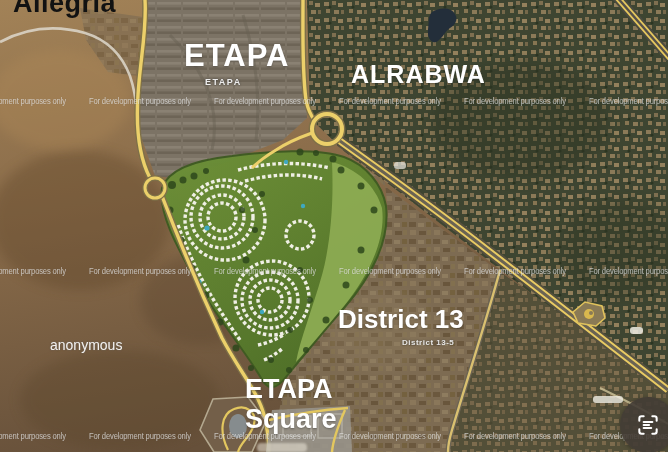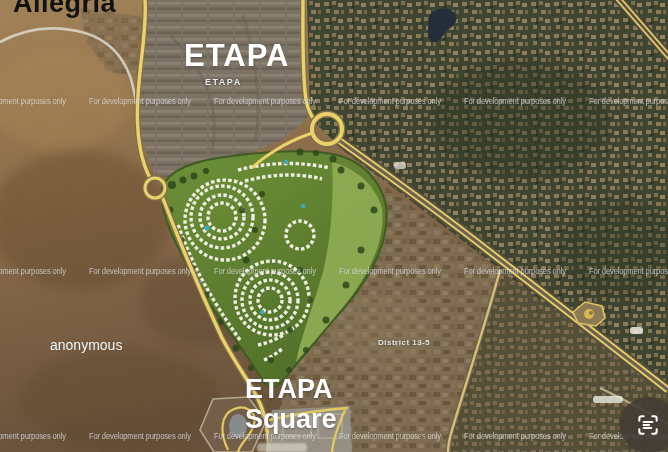--- a/index.html
+++ b/index.html
@@ -16,21 +16,21 @@
     font-size:9.5px;letter-spacing:-.2px;transform:scaleX(.8);transform-origin:left top;
     text-shadow:0 0 1px rgba(90,90,90,.35);
   }
   
   .lbl{position:absolute;z-index:4;white-space:nowrap;font-weight:bold;}
   .lbl-allegria{left:13px;top:-12px;font-size:27px;color:#121212;letter-spacing:.5px;}
   .lbl-etapa{left:184px;top:38px;font-size:31px;color:#fff;text-shadow:0 1px 2px rgba(40,40,40,.35);letter-spacing:1px;}
   .lbl-etapa-small{left:205px;top:77px;font-size:9px;color:rgba(255,255,255,.9);letter-spacing:1.5px;text-shadow:0 0 2px #3a3a3a;filter:blur(.3px);}
   .lbl-alrabwa{left:351px;top:60px;font-size:25px;color:#fff;text-shadow:0 1px 2px rgba(30,30,30,.4);letter-spacing:1px;}
   .lbl-district{left:338px;top:304px;font-size:26px;color:#fff;text-shadow:0 1px 2px rgba(40,40,40,.4);}
-  .lbl-district-sub{left:378px;top:338px;font-size:8px;color:rgba(255,255,255,.85);letter-spacing:.5px;text-shadow:0 0 2px #444;filter:blur(.5px);text-align:center;}
+  .lbl-district-sub{left:402px;top:338px;font-size:8px;color:rgba(255,255,255,.85);letter-spacing:.5px;text-shadow:0 0 2px #444;filter:blur(.5px);text-align:center;}
   .lbl-anon{left:50px;top:337px;font-size:14px;font-weight:normal;color:#fff;
     text-shadow:0 0 2px #6e6050,0 0 2px #6e6050,0 0 1px #6e6050;opacity:.92;}
   .lbl-square{left:245px;top:374px;font-size:27px;color:#fff;line-height:30px;text-shadow:0 1px 2px rgba(40,40,40,.4);}
   .blur-pill{position:absolute;left:257px;top:443px;width:50px;height:9px;z-index:4;
     background:rgba(235,230,215,.55);border-radius:4px;filter:blur(1px);}
   
   .lens-btn{
     position:absolute;left:620px;top:397px;width:56px;height:56px;border-radius:50%;
     background:rgba(66,60,53,.9);z-index:5;display:flex;align-items:center;justify-content:center;
     box-shadow:0 1px 4px rgba(0,0,0,.3);
@@ -251,20 +251,22 @@
       <div class="wm" style="left: 89px; top: 430px;">For development purposes only</div>
       <div class="wm" style="left: 214px; top: 430px;">For development purposes only</div>
       <div class="wm" style="left: 339px; top: 430px;">For development purposes only</div>
       <div class="wm" style="left: 464px; top: 430px;">For development purposes only</div>
       <div class="wm" style="left: 589px; top: 430px;">For development purposes only</div>
     </div>
 
   <div class="lbl lbl-allegria">Allegria</div>
   <div class="lbl lbl-etapa">ETAPA</div>
   <div class="lbl lbl-etapa-small">ETAPA</div>
+  <div class="lbl lbl-alrabwa">ALRABWA</div>
+  <div class="lbl lbl-district">District 13</div>
   <div class="lbl lbl-district-sub">District 13-5</div>
   <div class="lbl lbl-anon">anonymous</div>
   <div class="lbl lbl-square">
     <div>ETAPA</div>
     <div>Square</div>
   </div>
   <div class="blur-pill"></div>
 
   <div class="lens-btn">
     <svg viewBox="0 0 24 24" fill="none" stroke="#ffffff" stroke-width="1.9" stroke-linecap="round" stroke-linejoin="round">

